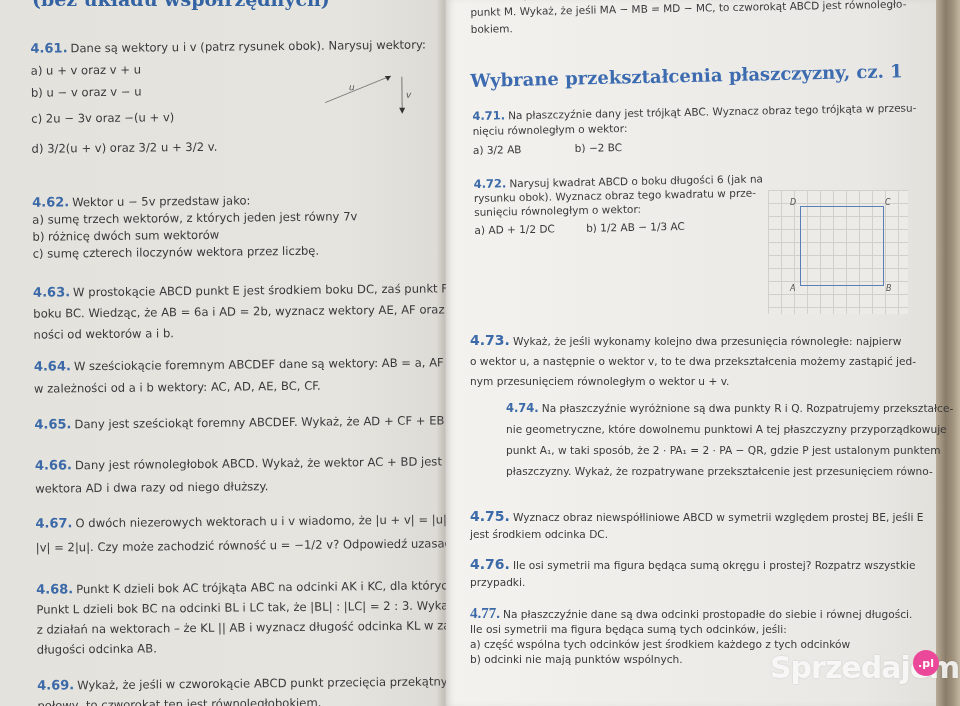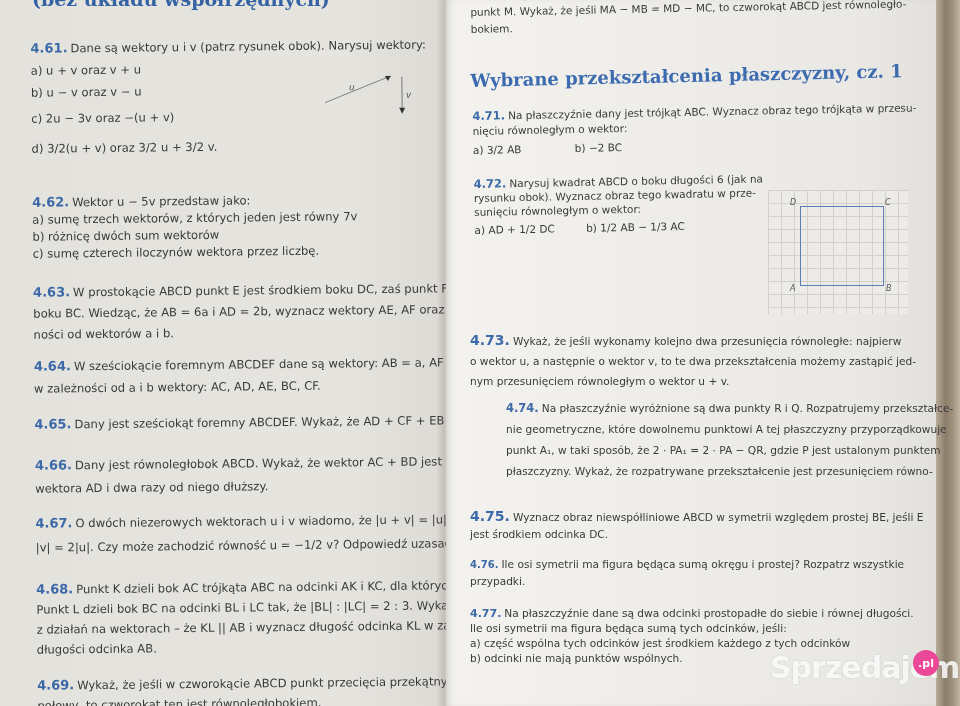--- a/index.html
+++ b/index.html
@@ -196,25 +196,25 @@
   <span class="sub">punkt A₁, w taki sposób, że 2 · PA₁ = 2 · PA − QR, gdzie P jest ustalonym punktem</span>
   <span class="sub">płaszczyzny. Wykaż, że rozpatrywane przekształcenie jest przesunięciem równo-</span>
 </div>
 
 <div class="prob" style="left:470px;top:508px;line-height:17px;font-size:10.6px;">
   <span class="num" style="font-size:14px;">4.75.</span><span>Wyznacz obraz niewspółliniowe ABCD w symetrii względem prostej BE, jeśli E</span>
   <span class="sub">jest środkiem odcinka DC.</span>
 </div>
 
 <div class="prob" style="left:470px;top:556px;line-height:17px;font-size:10.6px;">
-  <span class="num" style="font-size:10px;">4.76.</span><span>Ile osi symetrii ma figura będąca sumą okręgu i prostej? Rozpatrz wszystkie</span>
+  <span class="num" style="font-size:14px;">4.76.</span><span>Ile osi symetrii ma figura będąca sumą okręgu i prostej? Rozpatrz wszystkie</span>
   <span class="sub">przypadki.</span>
 </div>
 
 <div class="prob" style="left:470px;top:606px;line-height:15px;font-size:10.6px;">
-  <span class="num" style="font-size:11px;">4.77.</span><span>Na płaszczyźnie dane są dwa odcinki prostopadłe do siebie i równej długości.</span>
+  <span class="num" style="font-size:15px;font-family:Liberation Serif, serif;">4.77.</span><span>Na płaszczyźnie dane są dwa odcinki prostopadłe do siebie i równej długości.</span>
   <span class="sub">Ile osi symetrii ma figura będąca sumą tych odcinków, jeśli:</span>
   <span class="sub">a)  część wspólna tych odcinków jest środkiem każdego z tych odcinków</span>
   <span class="sub">b)  odcinki nie mają punktów wspólnych.</span>
 </div>
 
 <div class="watermark">Sprzedajemy</div>
 <div class="wm-badge">.pl</div>
 
 </body></html>

